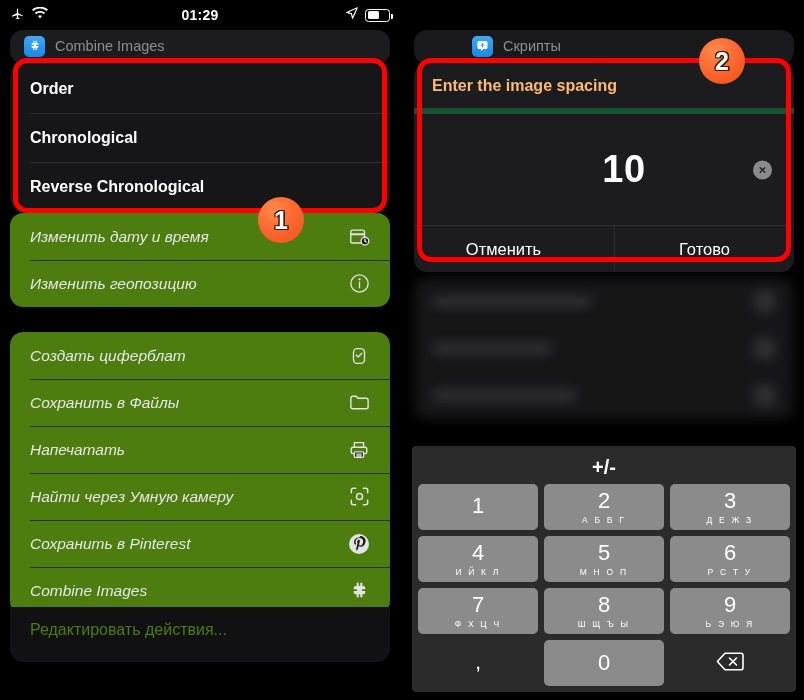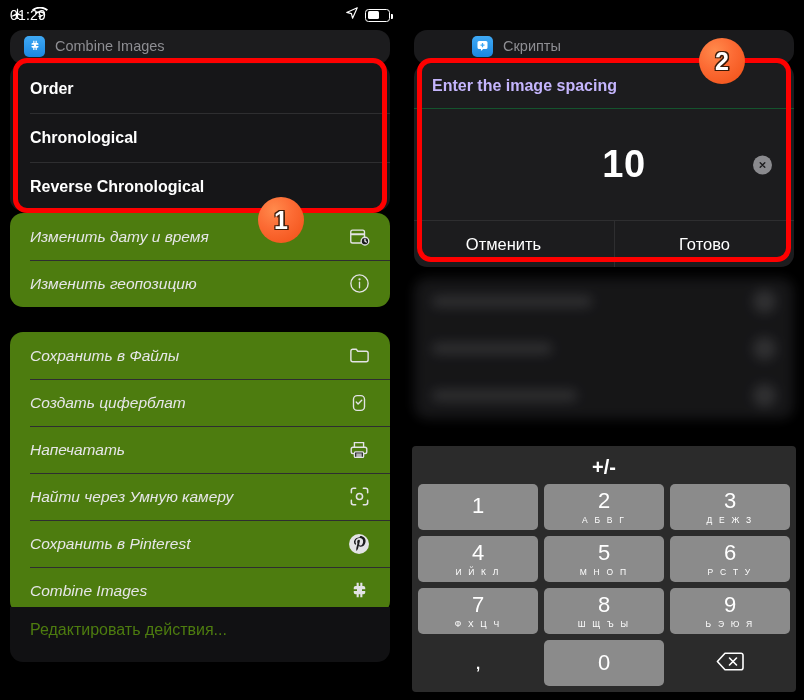--- a/index.html
+++ b/index.html
@@ -16,22 +16,22 @@
   .phone-left  { left: 0;   width: 400px; }
   .phone-right { left: 404px; width: 400px; }
 
   
   .statusbar {
     position: absolute; top: 0; left: 10px; right: 10px; height: 30px;
     display: flex; align-items: center; color: #fff;
   }
   .sb-left { display: flex; align-items: center; gap: 7px; }
   .sb-time {
-    position: absolute; left: 0; right: 0; 
-    font-size: 14px; font-weight: 400; letter-spacing: .2px;
+    position: absolute; left: 0; right: 0; text-align: center;
+    font-size: 14px; font-weight: 700; letter-spacing: .2px;
   }
   .sb-right { margin-left: auto; display: flex; align-items: center; gap: 6px; }
   .batt {
     width: 25px; height: 13px; border: 1.4px solid #fff; border-radius: 3.5px;
     position: relative; padding: 1.5px;
   }
   .batt::after {
     content: ""; position: absolute; right: -3.5px; top: 4px;
     width: 2px; height: 5px; background: #fff; border-radius: 0 1px 1px 0;
   }
@@ -88,23 +88,23 @@
   }
   .blur-row { height: 47px; display: flex; align-items: center; padding: 0 18px; }
   .blur-bar { height: 11px; border-radius: 5px; background: #3a3a3c; }
   .blur-dot { width: 23px; height: 23px; border-radius: 50%; background: #3a3a3c; margin-left: auto; }
 
   .modal {
     position: absolute; left: 10px; right: 10px;
     background: #1c1c1e; border-radius: 13px; overflow: hidden;
   }
   .modal-prompt {
-    padding: 13px 18px 13px 18px; color: #c4b5fd;
+    padding: 13px 18px 13px 18px; color: #fdba74;
     font-size: 16px; font-weight: 700;
-    border-bottom: 1px solid #14532d;
+    border-bottom: 6px solid #14532d;
   }
   .modal-field {
     height: 112px; display: flex; align-items: center; justify-content: center;
     position: relative; border-bottom: 1px solid #2e2e30;
   }
   .field-value { color: #fff; font-size: 38px; font-weight: 700; letter-spacing: .5px; margin-left: 40px; }
   .clear-btn {
     position: absolute; right: 22px; top: 50%; transform: translateY(-50%);
     width: 19px; height: 19px; border-radius: 50%; background: #8a8a8e;
     display: flex; align-items: center; justify-content: center;
@@ -227,33 +227,33 @@
               <circle cx="12" cy="12" r="9"></circle>
               <circle cx="12" cy="7.6" r="1.2" fill="currentColor" stroke="none"></circle>
               <path d="M12 10.5v6" stroke-linecap="round"></path>
             </svg>
         </span>
       </div>
     </div>
 
     <div class="sheet group" style="top:320px;">
       <div class="row">
-        <span class="row-label">Сохранить в Файлы</span>
-        <span class="row-ico">
-          <svg width="23" height="23" viewBox="0 0 24 24" fill="none" stroke="currentColor" stroke-width="1.5">
-              <path d="M3 7.5a2 2 0 012-2h3.6l1.6 2H19a2 2 0 012 2v7a2 2 0 01-2 2H5a2 2 0 01-2-2z"></path>
-            </svg>
-        </span>
-      </div>
-      <div class="row">
         <span class="row-label">Создать циферблат</span>
         <span class="row-ico">
           <svg width="22" height="22" viewBox="0 0 24 24" fill="none" stroke="currentColor" stroke-width="1.5">
               <rect x="6" y="4" width="12" height="16" rx="4"></rect>
               <path d="M9 11l2 2 4-4" stroke-linecap="round" stroke-linejoin="round"></path>
+            </svg>
+        </span>
+      </div>
+      <div class="row">
+        <span class="row-label">Сохранить в Файлы</span>
+        <span class="row-ico">
+          <svg width="23" height="23" viewBox="0 0 24 24" fill="none" stroke="currentColor" stroke-width="1.5">
+              <path d="M3 7.5a2 2 0 012-2h3.6l1.6 2H19a2 2 0 012 2v7a2 2 0 01-2 2H5a2 2 0 01-2-2z"></path>
             </svg>
         </span>
       </div>
       <div class="row">
         <span class="row-label">Напечатать</span>
         <span class="row-ico">
           <svg width="22" height="22" viewBox="0 0 24 24" fill="none" stroke="currentColor" stroke-width="1.5">
               <path d="M7 9V4h10v5"></path>
               <rect x="3.5" y="9" width="17" height="7" rx="2"></rect>
               <rect x="7" y="14" width="10" height="6" rx="1" fill="#1c1c1e"></rect>

